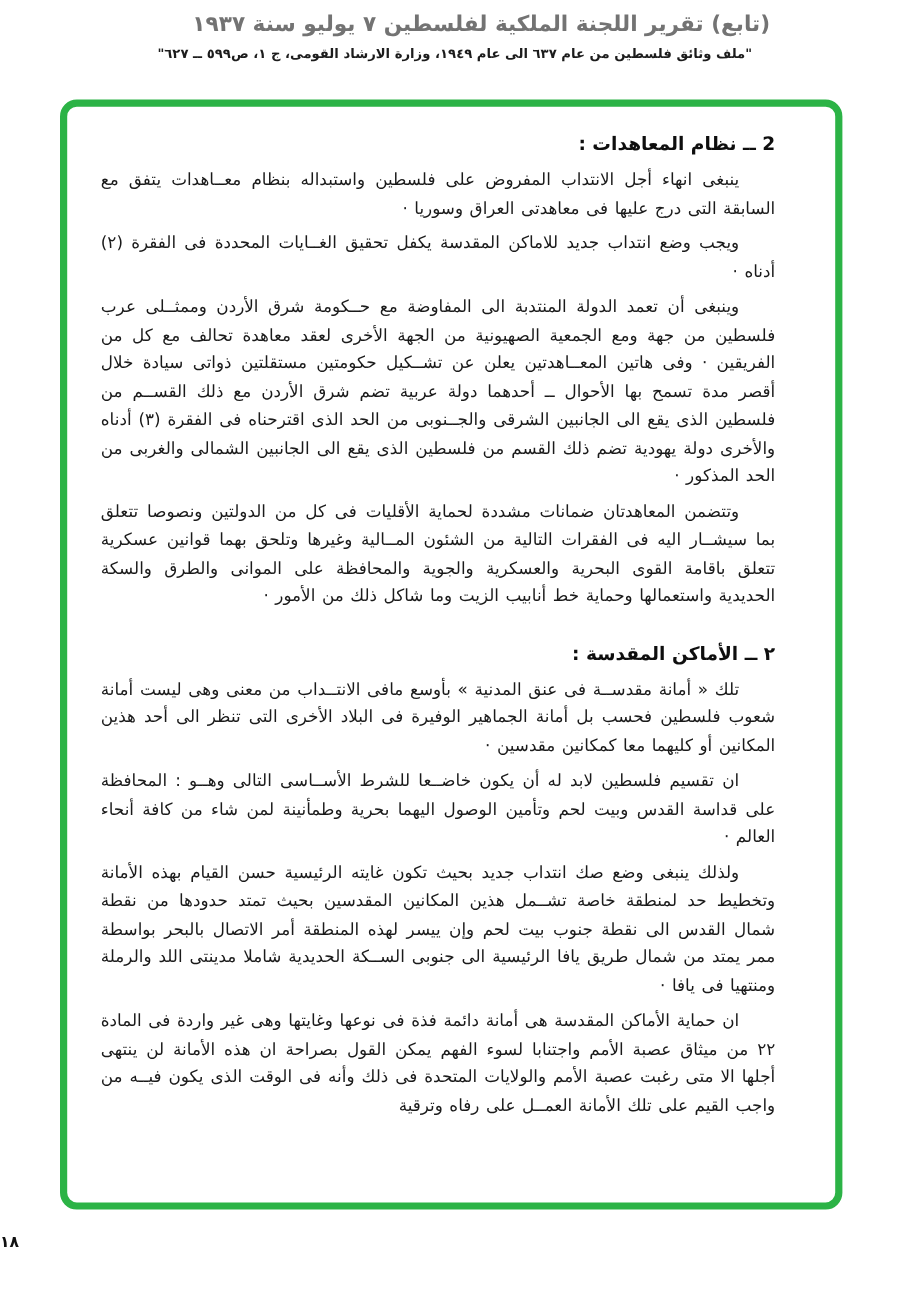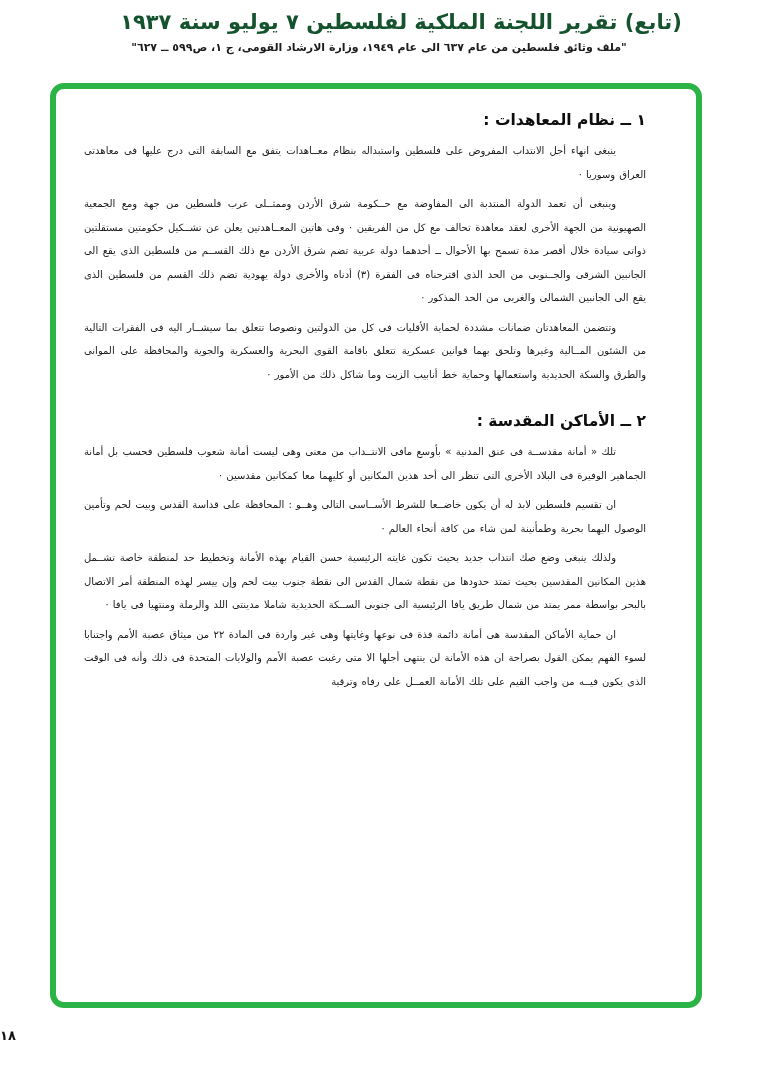--- a/index.html
+++ b/index.html
@@ -17,24 +17,24 @@
   }
   .header {
     position: absolute;
     top: 10px;
     left: 0;
     width: 758px;
     text-align: center;
     direction: rtl;
   }
   .header .title {
-    font-size: 21px;
+    font-size: 18px;
     font-weight: bold;
     letter-spacing: 0;
-    color: #14532d;
+    color: #737373;
     padding-left: 44px;
   }
   .header .source {
     margin-top: 7px;
     font-size: 11px;
     font-weight: bold;
     color: #1c1c1c;
   }
   .frame {
     position: absolute;
@@ -59,21 +59,21 @@
     font-size: 15.5px;
     font-weight: bold;
     color: #0e0e0e;
     margin: 6px 0 10px 0;
     text-align: right;
   }
   .section-heading.second {
     margin-top: 26px;
   }
   .para {
-    font-size: 10px;
+    font-size: 14px;
     line-height: 23.5px;
     margin: 6px 0;
     text-align: justify;
     text-indent: 30px;
     color: #1a1a1a;
     word-spacing: 1px;
   }
   .page-number {
     position: absolute;
     left: 0;
@@ -90,22 +90,23 @@
 <body>
 
 <div class="header">
   <div class="title">(تابع) تقرير اللجنة الملكية لفلسطين ٧ يوليو سنة ١٩٣٧</div>
   <div class="source">"ملف وثائق فلسطين من عام ٦٣٧ الى عام ١٩٤٩، وزارة الارشاد القومى، ج ١، ص٥٩٩ ــ ٦٢٧"</div>
 </div>
 
 <div class="frame">
   <div class="frame-inner">
 
-    <div class="section-heading">١ ــ نظام المعاهدات :</div>
+    <div class="section-heading">2 ــ نظام المعاهدات :</div>
     <p class="para">ينبغى انهاء أجل الانتداب المفروض على فلسطين واستبداله بنظام معــاهدات يتفق مع السابقة التى درج عليها فى معاهدتى العراق وسوريا ·</p>
+    <p class="para">ويجب وضع انتداب جديد للاماكن المقدسة يكفل تحقيق الغــايات المحددة فى الفقرة (٢) أدناه ·</p>
     <p class="para">وينبغى أن تعمد الدولة المنتدبة الى المفاوضة مع حــكومة شرق الأردن وممثــلى عرب فلسطين من جهة ومع الجمعية الصهيونية من الجهة الأخرى لعقد معاهدة تحالف مع كل من الفريقين · وفى هاتين المعــاهدتين يعلن عن تشــكيل حكومتين مستقلتين ذواتى سيادة خلال أقصر مدة تسمح بها الأحوال ــ أحدهما دولة عربية تضم شرق الأردن مع ذلك القســم من فلسطين الذى يقع الى الجانبين الشرقى والجــنوبى من الحد الذى اقترحناه فى الفقرة (٣) أدناه والأخرى دولة يهودية تضم ذلك القسم من فلسطين الذى يقع الى الجانبين الشمالى والغربى من الحد المذكور ·</p>
     <p class="para">وتتضمن المعاهدتان ضمانات مشددة لحماية الأقليات فى كل من الدولتين ونصوصا تتعلق بما سيشــار اليه فى الفقرات التالية من الشئون المــالية وغيرها وتلحق بهما قوانين عسكرية تتعلق باقامة القوى البحرية والعسكرية والجوية والمحافظة على الموانى والطرق والسكة الحديدية واستعمالها وحماية خط أنابيب الزيت وما شاكل ذلك من الأمور ·</p>
 
     <div class="section-heading second">٢ ــ الأماكن المقدسة :</div>
     <p class="para">تلك « أمانة مقدســة فى عنق المدنية » بأوسع مافى الانتــداب من معنى وهى ليست أمانة شعوب فلسطين فحسب بل أمانة الجماهير الوفيرة فى البلاد الأخرى التى تنظر الى أحد هذين المكانين أو كليهما معا كمكانين مقدسين ·</p>
     <p class="para">ان تقسيم فلسطين لابد له أن يكون خاضــعا للشرط الأســاسى التالى وهــو : المحافظة على قداسة القدس وبيت لحم وتأمين الوصول اليهما بحرية وطمأنينة لمن شاء من كافة أنحاء العالم ·</p>
     <p class="para">ولذلك ينبغى وضع صك انتداب جديد بحيث تكون غايته الرئيسية حسن القيام بهذه الأمانة وتخطيط حد لمنطقة خاصة تشــمل هذين المكانين المقدسين بحيث تمتد حدودها من نقطة شمال القدس الى نقطة جنوب بيت لحم وإن ييسر لهذه المنطقة أمر الاتصال بالبحر بواسطة ممر يمتد من شمال طريق يافا الرئيسية الى جنوبى الســكة الحديدية شاملا مدينتى اللد والرملة ومنتهيا فى يافا ·</p>
     <p class="para">ان حماية الأماكن المقدسة هى أمانة دائمة فذة فى نوعها وغايتها وهى غير واردة فى المادة ٢٢ من ميثاق عصبة الأمم واجتنابا لسوء الفهم يمكن القول بصراحة ان هذه الأمانة لن ينتهى أجلها الا متى رغبت عصبة الأمم والولايات المتحدة فى ذلك وأنه فى الوقت الذى يكون فيــه من واجب القيم على تلك الأمانة العمــل على رفاه وترقية</p>
 
   </div>

